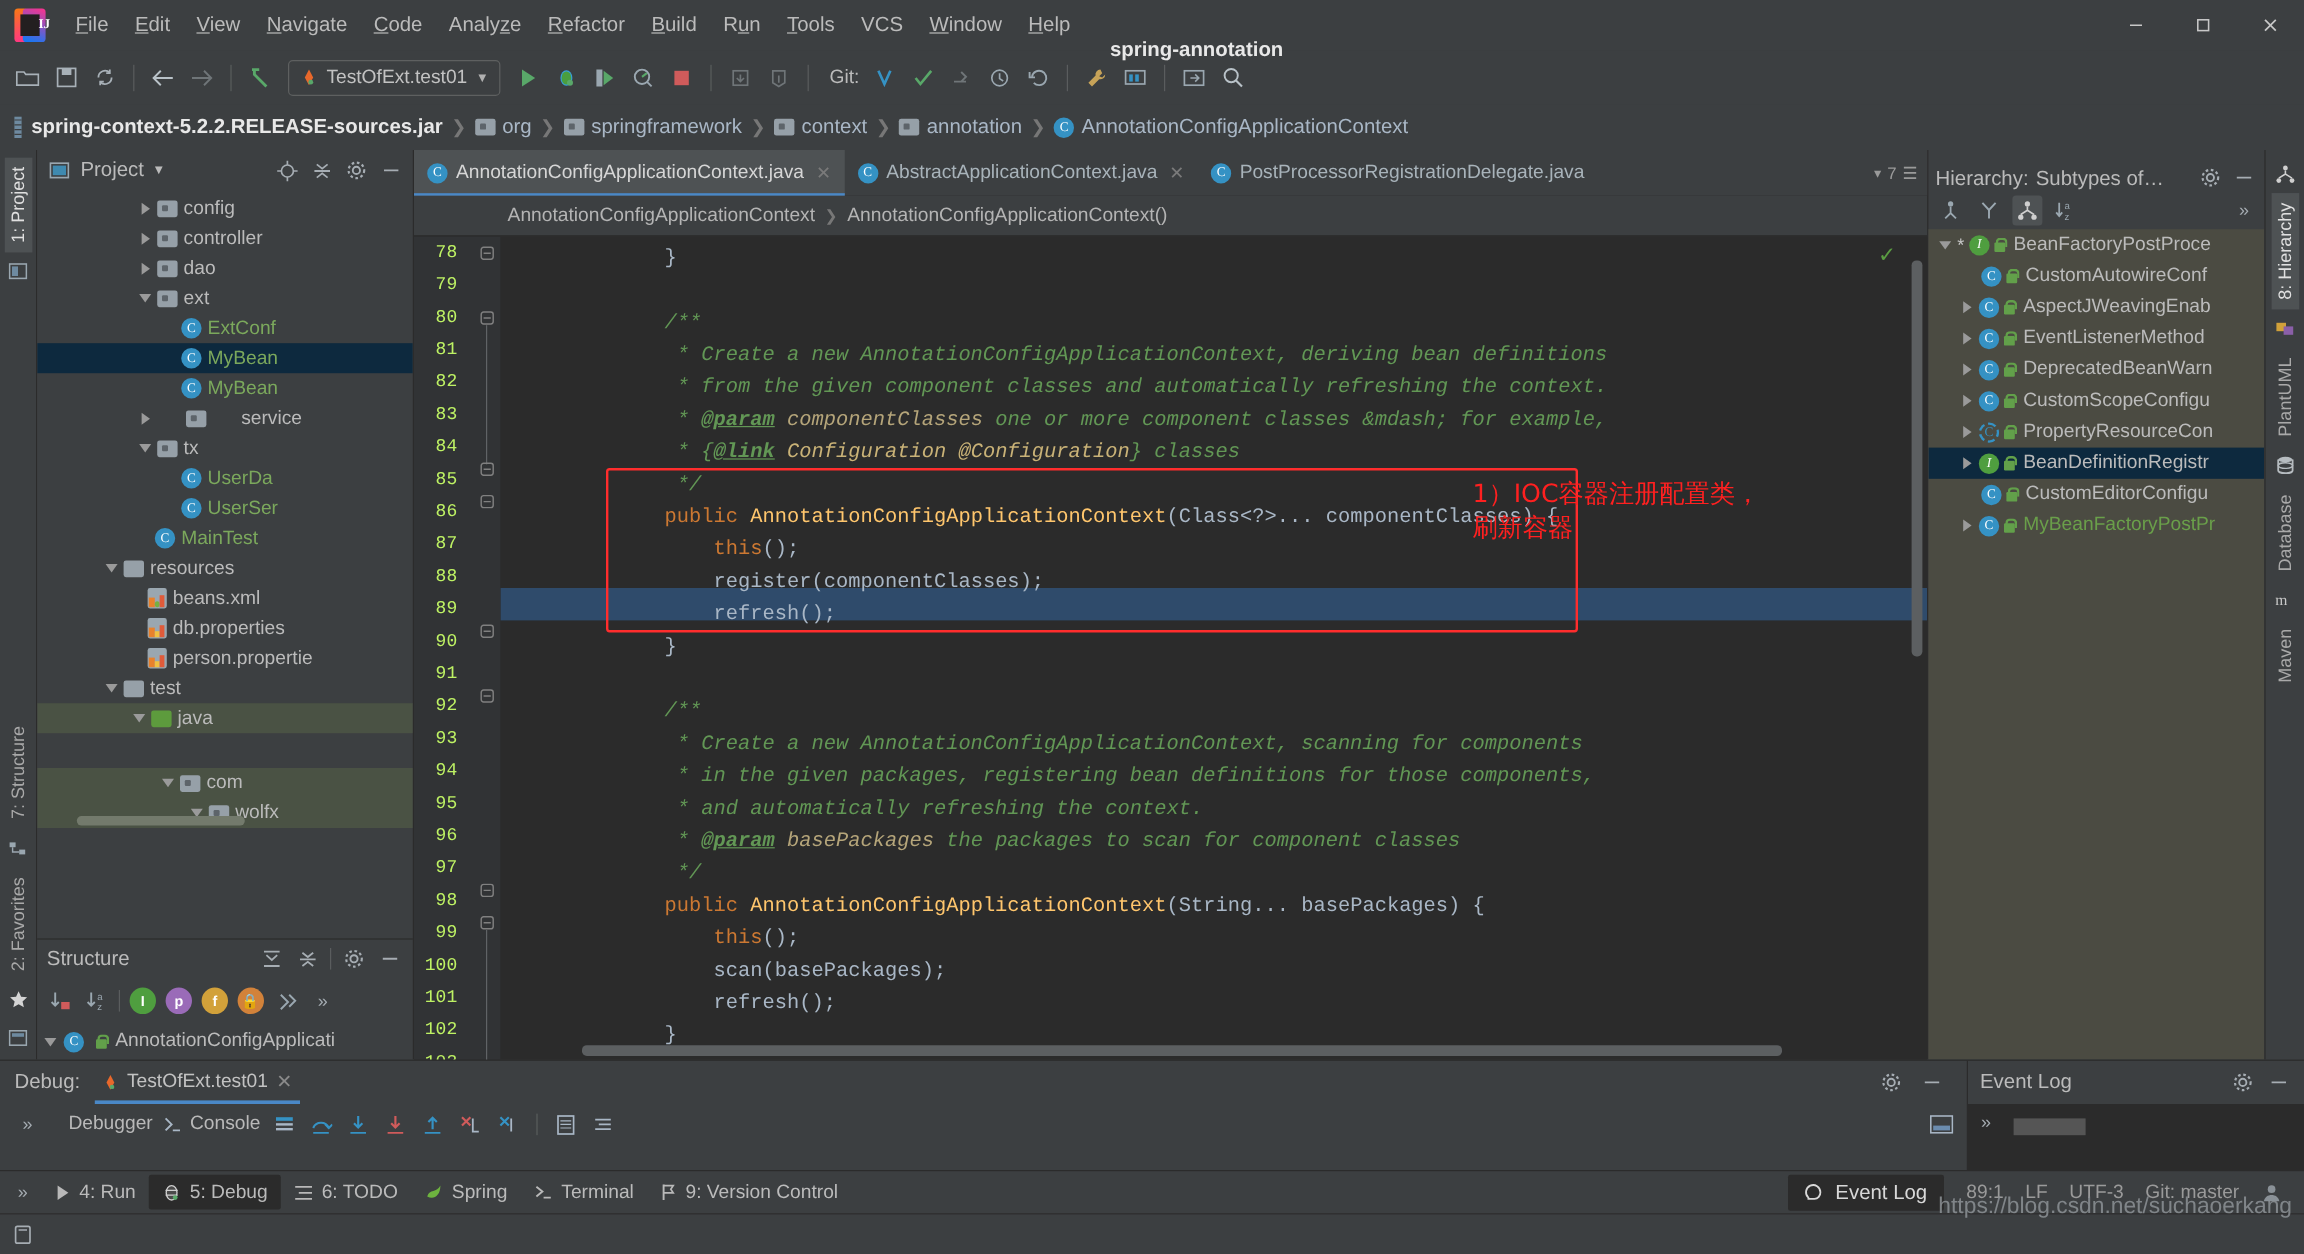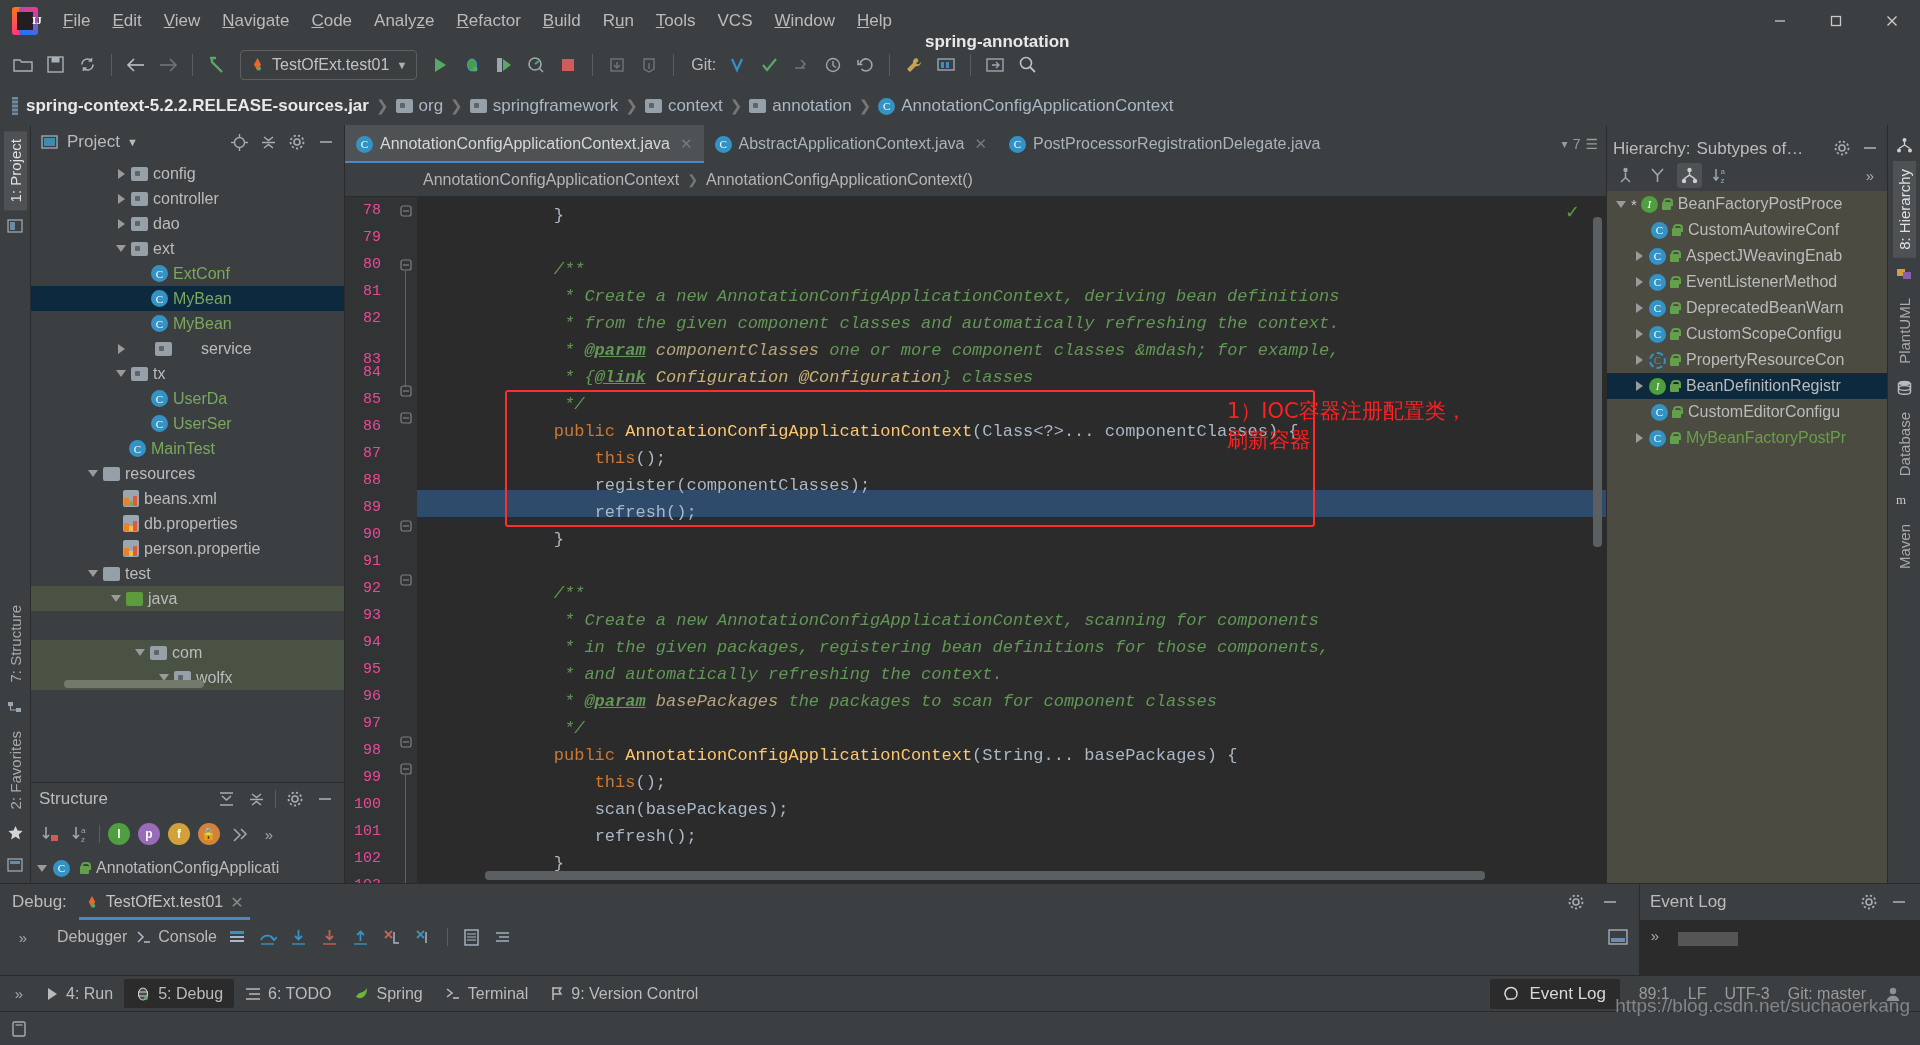--- a/index.html
+++ b/index.html
@@ -89,21 +89,21 @@
   .center{ flex:1 1 auto; display:flex; flex-direction:column; min-width:0; background:#2b2b2b;}
   .tabstrip{ height:38px; display:flex; align-items:stretch; background:#3c3f41; flex:0 0 38px; position:relative;}
   .etab{ display:flex; align-items:center; gap:7px; padding:0 11px; font-size:16px; color:#a8b3ba; position:relative; white-space:nowrap;}
   .etab.active{ background:#4e5254; color:#d6d6d6;}
   .etab.active:after{ content:''; position:absolute; left:0; right:0; bottom:0; height:2px; background:#4a88c7;}
   .etab .x{ color:#7a7a7a; font-size:15px; margin-left:3px;}
   .tabright{ margin-left:auto; display:flex; align-items:center; gap:5px; padding-right:8px; color:#9a9a9a; font-size:14px;}
   .editcrumb{ height:34px; display:flex; align-items:center; gap:8px; padding-left:78px; background:#3c3f41; flex:0 0 34px; font-size:16px; color:#b4b4b4; border-bottom:1px solid #2b2b2b;}
   .editarea{ flex:1 1 auto; display:flex; position:relative; background:#2b2b2b; overflow:hidden; min-height:0;}
   .gutter{ width:72px; flex:0 0 72px; background:#313335; position:relative;}
-  .gnum{ position:absolute; right:36px; color:#ec4899; font-size:15px; font-family:"Liberation Mono",monospace; text-align:right;}
+  .gnum{ position:absolute; right:36px; color:#bef264; font-size:15px; font-family:"Liberation Mono",monospace; text-align:right;}
   .codewrap{ flex:1 1 auto; position:relative; overflow:hidden;}
   .cl{ position:absolute; left:0; white-space:pre; font-family:"Liberation Mono","DejaVu Sans Mono",monospace; font-size:17px; line-height:27px; height:27px;}
   .hl-line{ position:absolute; left:0; right:0; height:27px; background:#2f4b6b;}
   .k{ color:#cc7832;}
   .cm{ color:#629755; font-style:italic;}
   .cmtag{ color:#629755; font-style:italic; font-weight:bold; text-decoration:underline;}
   .cmparam{ color:#b5a57a; font-style:italic;}
   .cmlink{ color:#c9b277; font-style:italic;}
   .fn{ color:#ffc66d;}
   .ty{ color:#a9b7c6;}
@@ -692,21 +692,21 @@
 
       <div class="editarea">
         <div class="gutter">
 
           <div id="gutter-nums">
               <div class="gnum" style="top: 5px;">78</div>
               <div class="gnum" style="top: 32px;">79</div>
               <div class="gnum" style="top: 59px;">80</div>
               <div class="gnum" style="top: 86px;">81</div>
               <div class="gnum" style="top: 113px;">82</div>
-              <div class="gnum" style="top: 140px; margin-top: 14px;">83</div>
+              <div class="gnum" style="top: 140px;">83</div>
               <div class="gnum" style="top: 167px;">84</div>
               <div class="gnum" style="top: 194px;">85</div>
               <div class="gnum" style="top: 221px;">86</div>
               <div class="gnum" style="top: 248px;">87</div>
               <div class="gnum" style="top: 275px;">88</div>
               <div class="gnum" style="top: 302px;">89</div>
               <div class="gnum" style="top: 329px;">90</div>
               <div class="gnum" style="top: 356px;">91</div>
               <div class="gnum" style="top: 383px;">92</div>
               <div class="gnum" style="top: 410px;">93</div>

